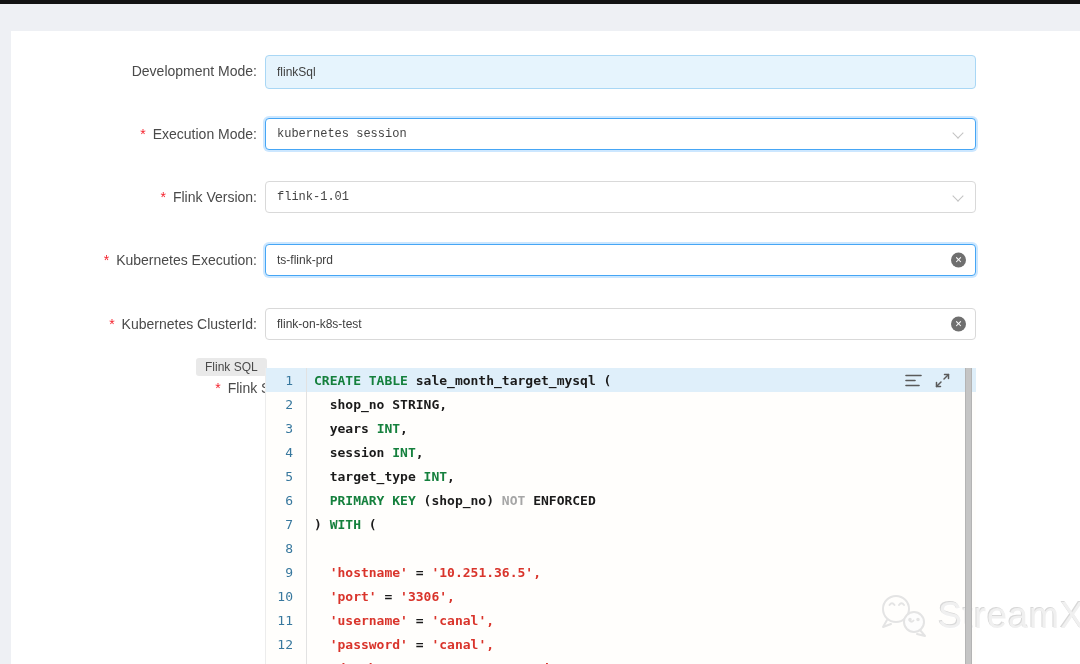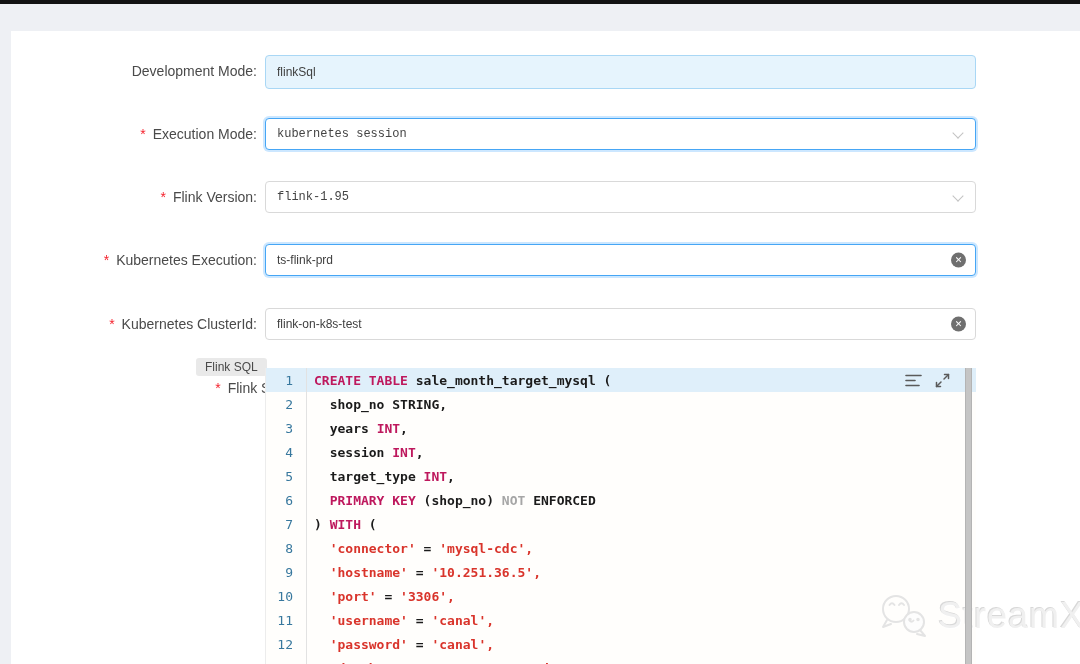--- a/index.html
+++ b/index.html
@@ -36,21 +36,21 @@
 
   
   .editor { position:absolute; left:265px; top:368px; width:711px; height:296px;
             background:#fffefc; overflow:hidden; border-left:1px solid #ececec; }
   .code-line { display:flex; height:24px; align-items:center; white-space:pre;
                font-family:"DejaVu Sans Mono", monospace; font-size:13px; font-weight:600; }
   .code-line.current { background:#dfeffa; }
   .ln   { flex:none; width:41px; padding-right:13px; height:100%; display:flex; align-items:center;
           justify-content:flex-end; color:#38789e; border-right:1px solid #e2e2e2; font-weight:500; }
   .code { padding-left:7px; }
-  .kw    { color:#be185d; }
+  .kw    { color:#15803d; }
   .str   { color:#d9342b; }
   .dim   { color:#a6a6a6; }
   .plain { color:#1b1b1b; }
 
   .editor-toolbar { position:absolute; top:5px; right:26px; display:flex; gap:13px; align-items:center; z-index:6; }
   .editor-toolbar svg { display:block; cursor:pointer; }
   .scrollbar { position:absolute; top:0; right:4px; width:7px; height:296px; background:#c5c5c5;
                border-left:1px solid #b4b4b4; border-right:1px solid #b4b4b4; z-index:5; }
 
   .watermark { position:absolute; left:878px; top:592px; display:flex; align-items:center; gap:6px; z-index:4; }
@@ -81,21 +81,21 @@
   </div>
   <span class="chev"></span>
 </div>
 
 <div class="row-label" style="top:181px;">
   <span class="req">*</span>
   <span>Flink Version:</span>
 </div>
 <div class="control" style="top:181px;">
   <div class="ctl">
-    <span class="sel-value">flink-1.95</span>
+    <span class="sel-value">flink-1.01</span>
   </div>
   <span class="chev"></span>
 </div>
 
 <div class="row-label" style="top:244px;">
   <span class="req">*</span>
   <span>Kubernetes Execution:</span>
 </div>
 <div class="control" style="top:244px;">
   <input class="ctl focused" value="ts-flink-prd" style="">
@@ -119,21 +119,21 @@
 
 <div class="editor">
   <div>
       <div class="code-line current"><span class="ln">1</span><span class="code"><span class="kw">CREATE TABLE</span><span class="plain"> sale_month_target_mysql (</span></span></div>
       <div class="code-line"><span class="ln">2</span><span class="code"><span class="plain">  shop_no STRING,</span></span></div>
       <div class="code-line"><span class="ln">3</span><span class="code"><span class="plain">  years </span><span class="kw">INT</span><span class="plain">,</span></span></div>
       <div class="code-line"><span class="ln">4</span><span class="code"><span class="plain">  session </span><span class="kw">INT</span><span class="plain">,</span></span></div>
       <div class="code-line"><span class="ln">5</span><span class="code"><span class="plain">  target_type </span><span class="kw">INT</span><span class="plain">,</span></span></div>
       <div class="code-line"><span class="ln">6</span><span class="code"><span class="plain">  </span><span class="kw">PRIMARY KEY</span><span class="plain"> (shop_no) </span><span class="dim">NOT</span><span class="plain"> ENFORCED</span></span></div>
       <div class="code-line"><span class="ln">7</span><span class="code"><span class="plain">) </span><span class="kw">WITH</span><span class="plain"> (</span></span></div>
-      <div class="code-line"><span class="ln">8</span><span class="code"><span class="plain">  </span><span class="str">'connector'</span><span class="plain"> = </span><span class="str">'mysql-cdc',</span></span></div>
+      <div class="code-line"><span class="ln">8</span></div>
       <div class="code-line"><span class="ln">9</span><span class="code"><span class="plain">  </span><span class="str">'hostname'</span><span class="plain"> = </span><span class="str">'10.251.36.5',</span></span></div>
       <div class="code-line"><span class="ln">10</span><span class="code"><span class="plain">  </span><span class="str">'port'</span><span class="plain"> = </span><span class="str">'3306',</span></span></div>
       <div class="code-line"><span class="ln">11</span><span class="code"><span class="plain">  </span><span class="str">'username'</span><span class="plain"> = </span><span class="str">'canal',</span></span></div>
       <div class="code-line"><span class="ln">12</span><span class="code"><span class="plain">  </span><span class="str">'password'</span><span class="plain"> = </span><span class="str">'canal',</span></span></div>
       <div class="code-line"><span class="ln">13</span><span class="code"><span class="plain">  </span><span class="str">'database-name'</span><span class="plain"> = </span><span class="str">'sport_order'</span></span></div>
     </div>
   <div class="editor-toolbar">
     <svg width="17" height="15" viewBox="0 0 17 15">
       <g stroke="#5a5a5a" stroke-width="1.6" stroke-linecap="round">
         <line x1="1" y1="2.5" x2="16" y2="2.5"></line>

